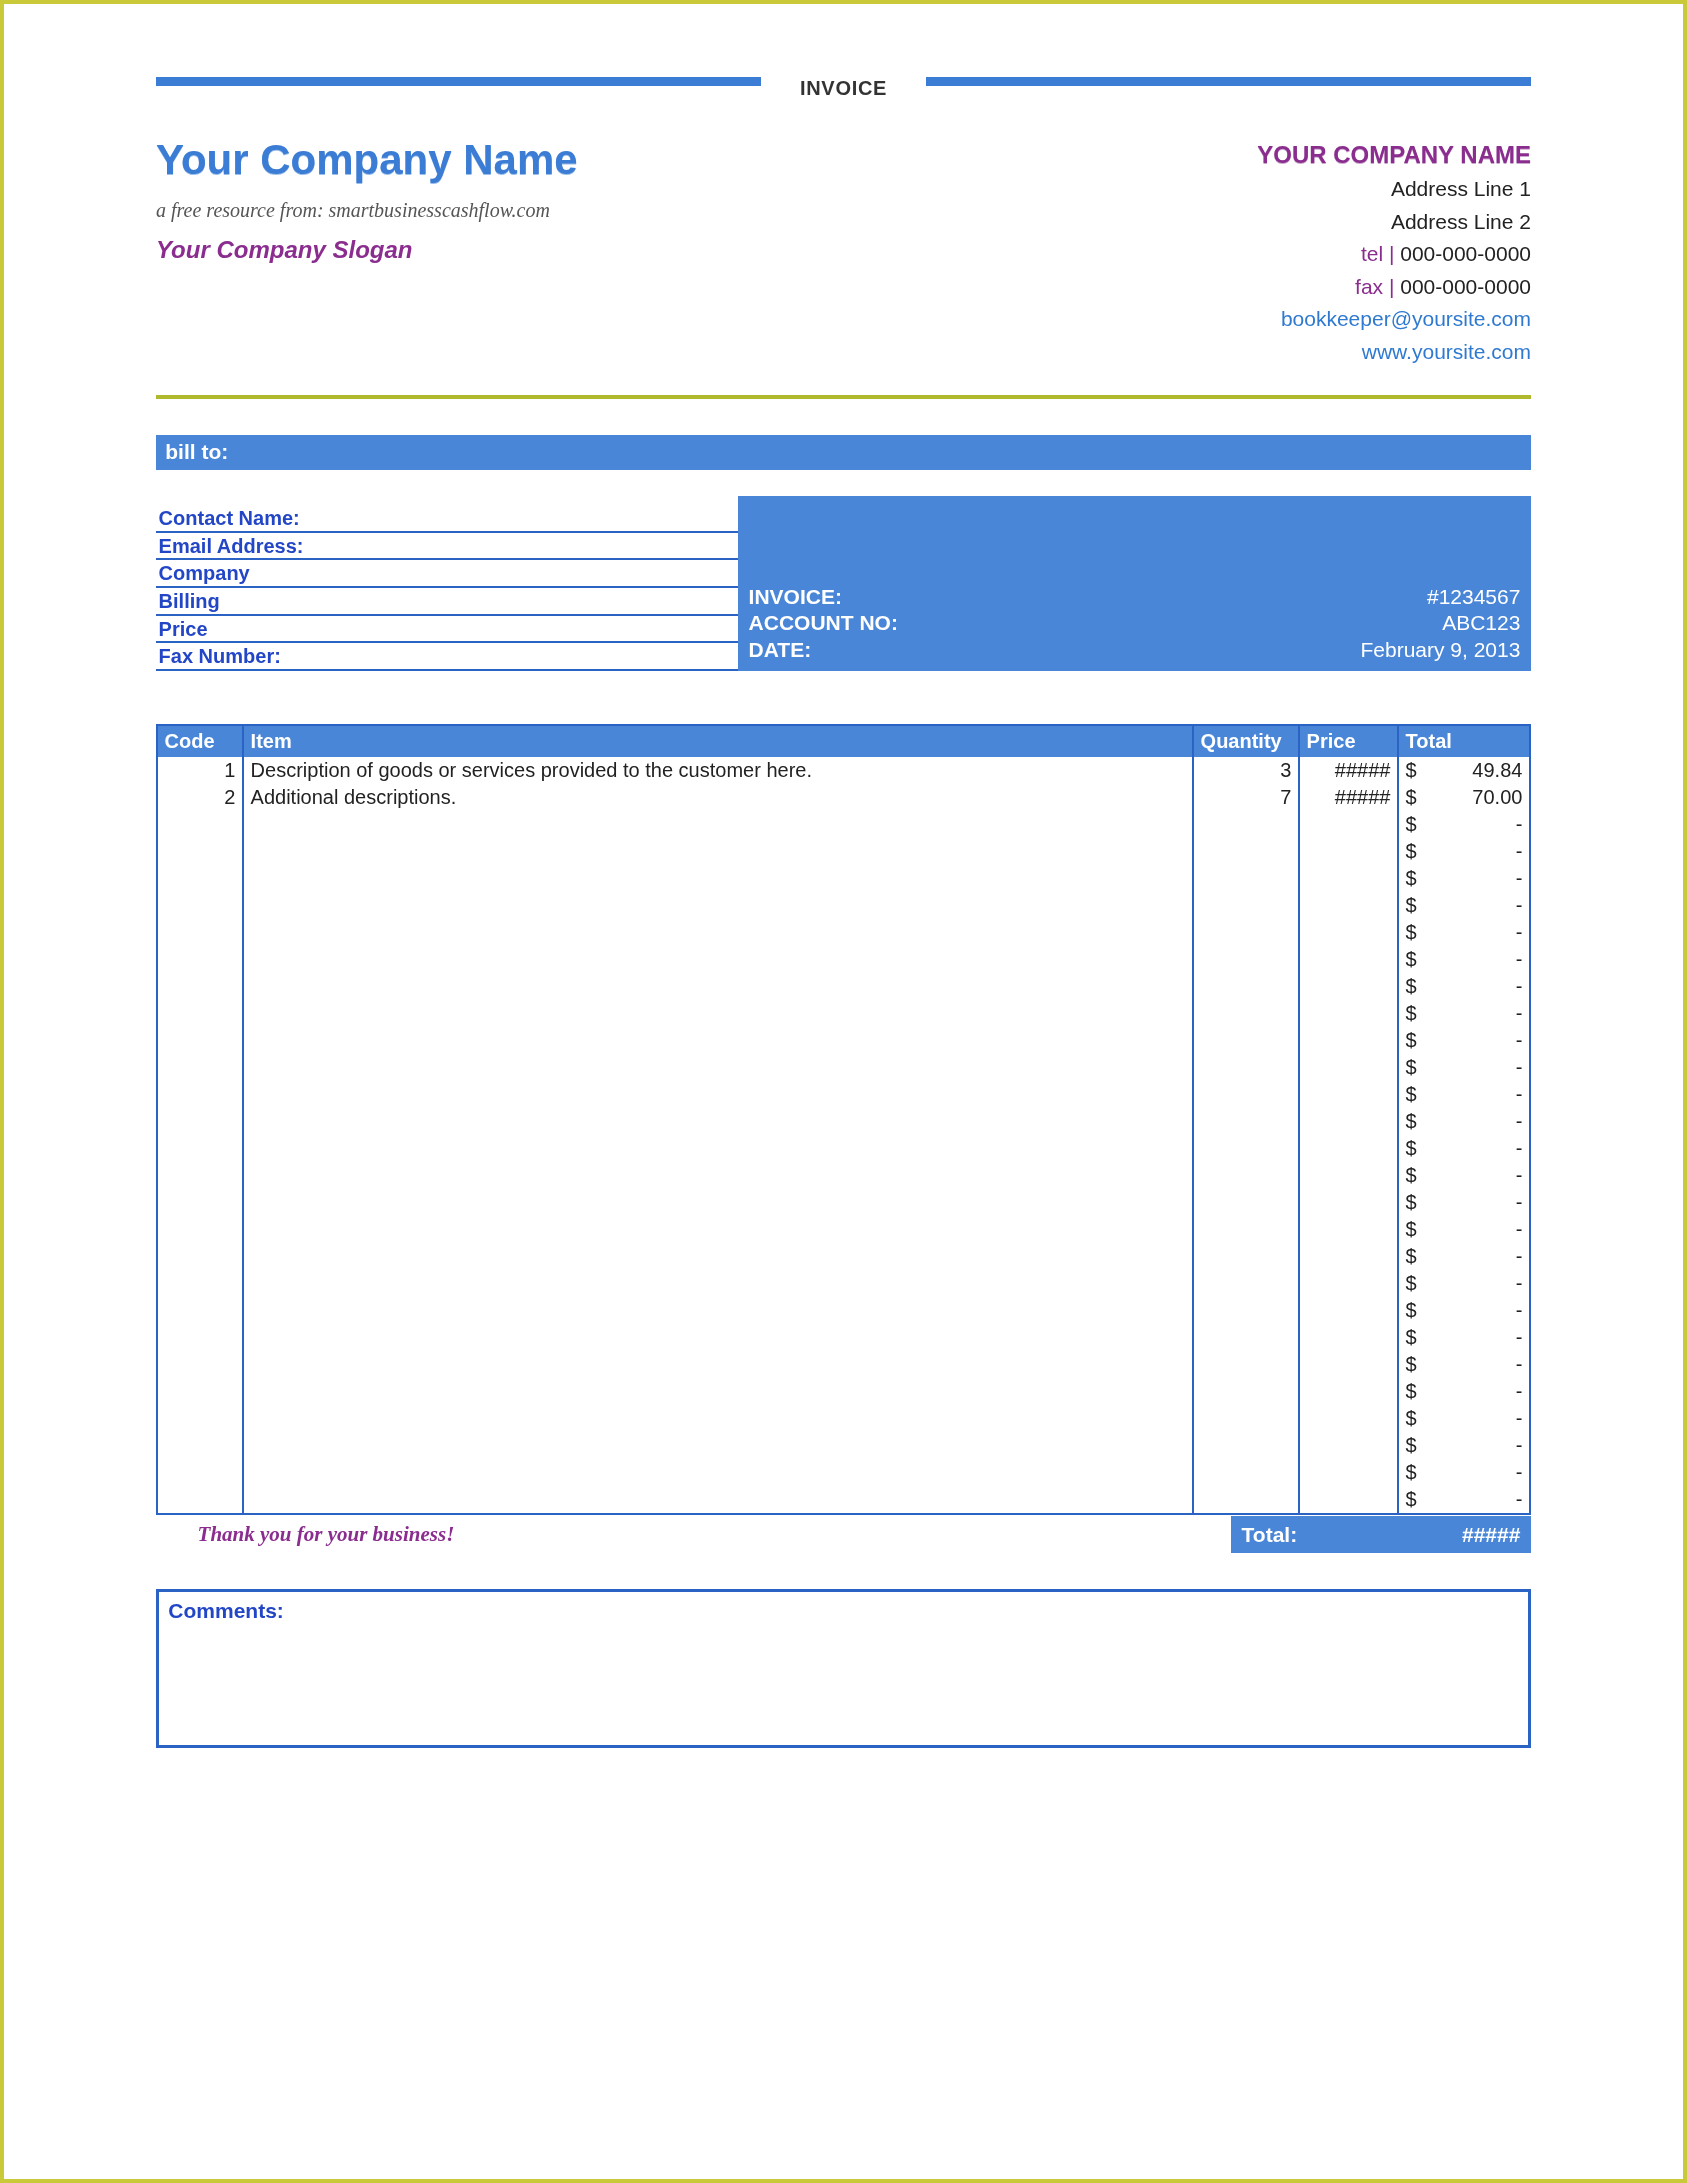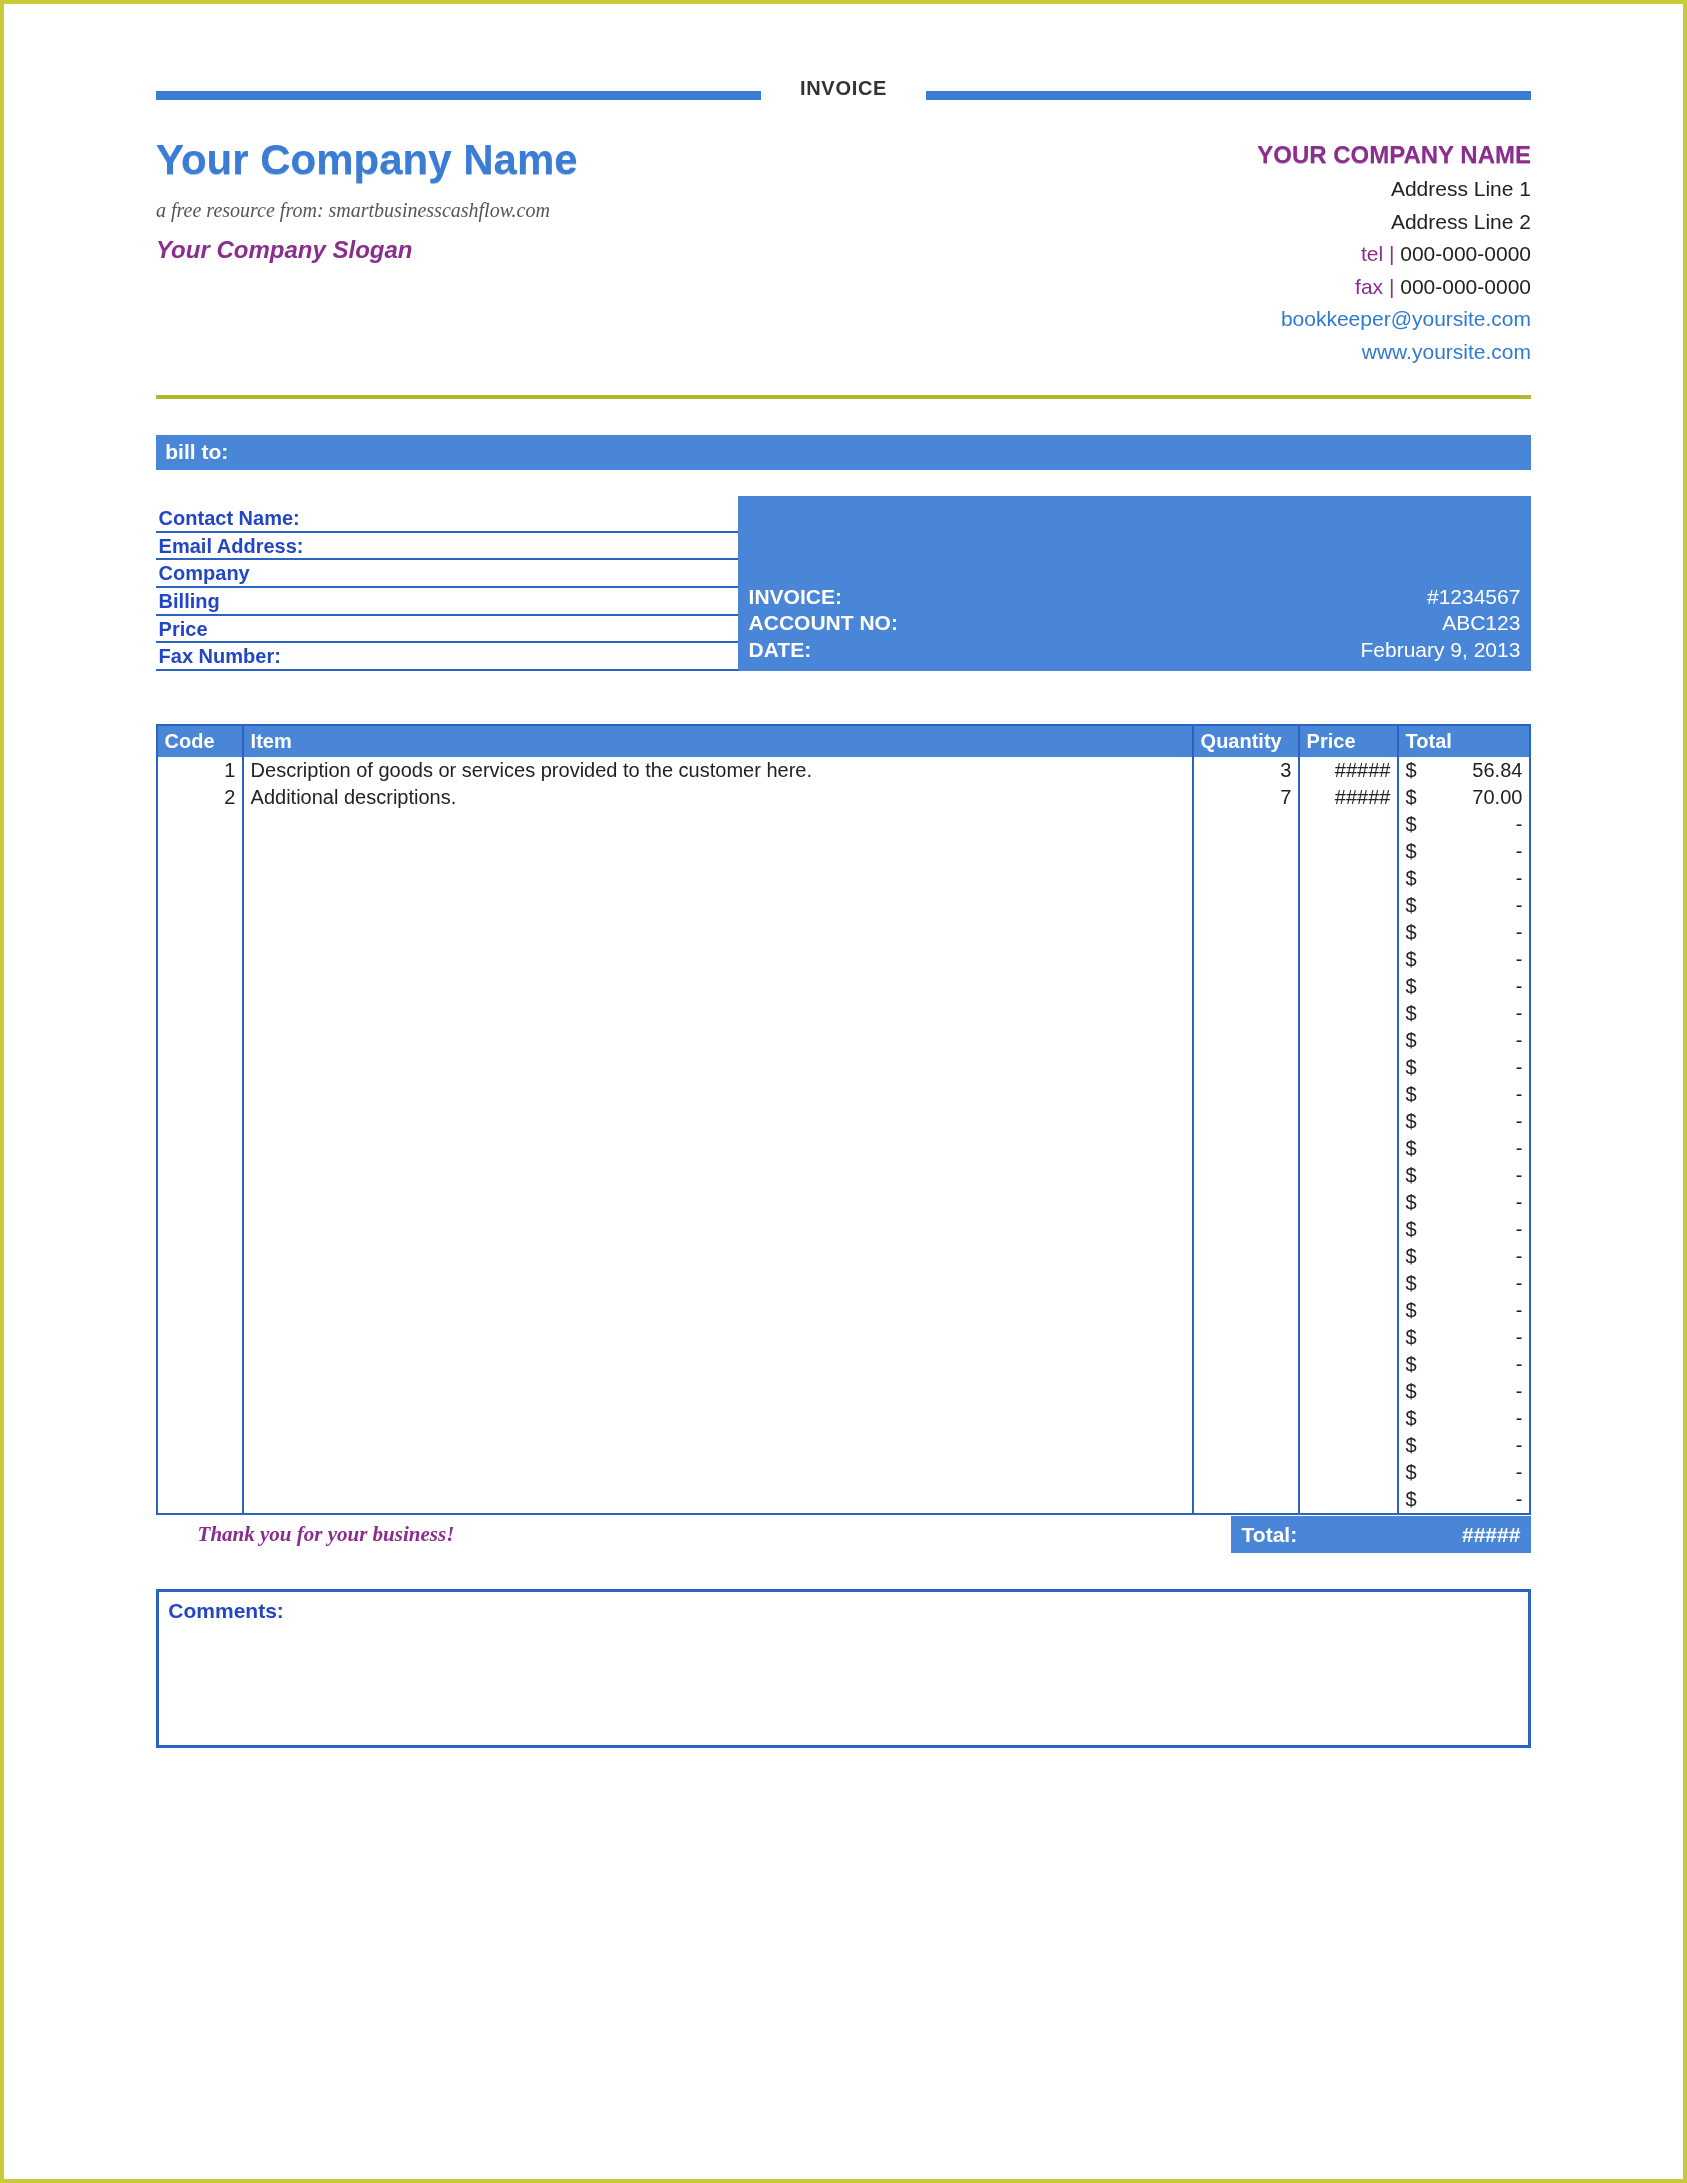--- a/index.html
+++ b/index.html
@@ -19,21 +19,21 @@
     font-family:Verdana,Geneva,sans-serif;
     color:var(--text);
     position:relative;
   }
   .page{
     padding:73px 152px 66px 152px;
   }
 
   
   .title-row{
-    display:flex;align-items:flex-end;gap:39px;
+    display:flex;align-items:flex-start;gap:39px;
   }
   .title-row .bar{flex:1;height:9.3px;background:var(--blue);}
   .title-row .label{
     font-size:20px; color:#333;font-weight:600;letter-spacing:0.7px;
   }
 
   
   .header{
     display:flex;justify-content:space-between;
     margin-top:36px;
@@ -237,21 +237,21 @@
     </thead>
     <tbody id="items-body">
         <tr>
           <td class="c-code">1</td>
           <td class="c-item">Description of goods or services provided to the customer here.</td>
           <td class="c-qty" style="text-align:right">3</td>
           <td class="c-price" style="text-align:right">#####</td>
           <td class="c-total">
             <div class="tot-cell">
               <span class="cur">$</span>
-              <span class="val">56.84</span>
+              <span class="val">49.84</span>
             </div>
           </td>
         </tr>
         <tr>
           <td class="c-code">2</td>
           <td class="c-item">Additional descriptions.</td>
           <td class="c-qty" style="text-align:right">7</td>
           <td class="c-price" style="text-align:right">#####</td>
           <td class="c-total">
             <div class="tot-cell">

